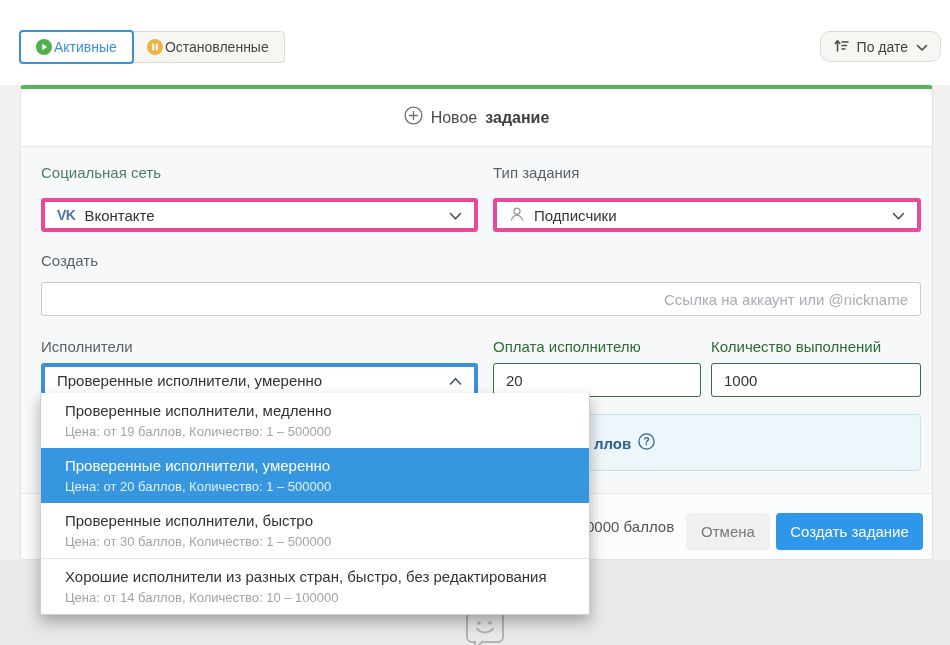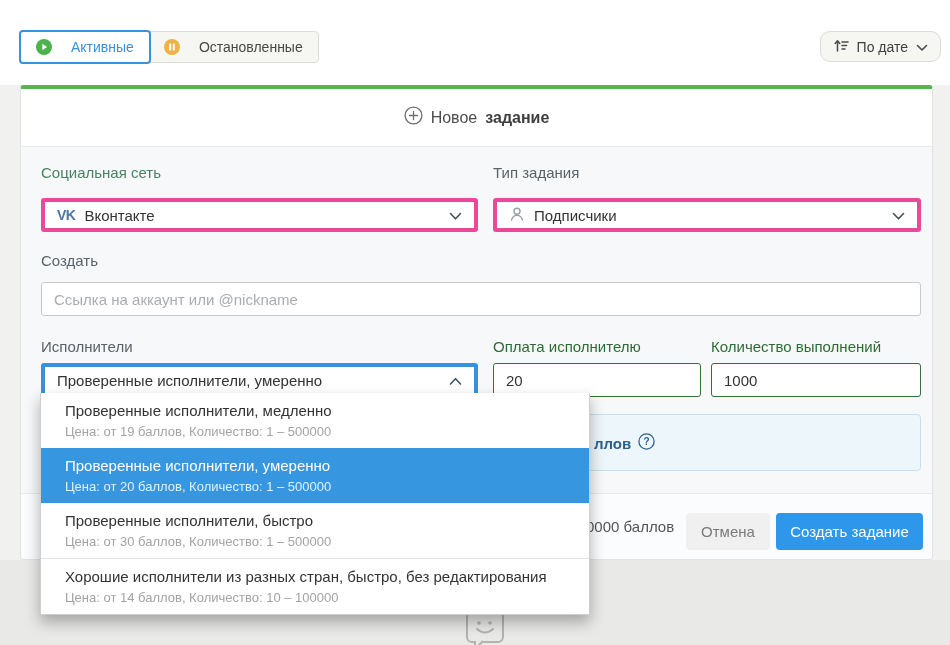--- a/index.html
+++ b/index.html
@@ -7,21 +7,21 @@
   body { font-family:"Liberation Sans", sans-serif; background:#ffffff; overflow:hidden; }
   .page { position:relative; width:950px; height:645px; overflow:hidden; }
 
   .mid-bg { position:absolute; left:0; top:85px; width:950px; height:475px; background:#f1f1ef; }
   .bottom-bg { position:absolute; left:0; top:560px; width:950px; height:85px; background:#e9e9e7; }
 
   
   .topbar { position:absolute; left:0; top:0; width:950px; height:85px; background:#fff; }
   .tabs-group { position:absolute; left:20px; top:31px; display:flex; align-items:stretch;
                 background:#f6f6f3; border:1px solid #dcdcd8; border-radius:4px; height:32px; }
-  .tab { display:flex; align-items:center; gap:19px; padding:0 15px; font-size:14px; color:#474747; cursor:pointer; white-space:nowrap; }
+  .tab { display:flex; align-items:center; gap:2px; padding:0 15px; font-size:14px; color:#474747; cursor:pointer; white-space:nowrap; }
   .tab.active { background:#ffffff; border:2px solid #3a90d9; border-radius:4px; margin:-2px; color:#3a90d9; padding:0 15px; z-index:2; }
   .circle-icon { width:16px; height:16px; display:inline-block; flex:0 0 auto; }
 
   .sort-btn { position:absolute; right:9px; top:31px; height:31px; display:flex; align-items:center; gap:8px;
               padding:0 12px; background:#f6f6f3; border:1px solid #dcdcd8; border-radius:10px;
               font-size:14px; color:#3e3e3e; cursor:pointer; }
 
   
   .card { position:absolute; left:20px; top:85px; width:913px; height:475px; background:#ffffff;
           border:1px solid #e2e2e0; border-top:4px solid #52b656; border-radius:4px; z-index:1; }
@@ -165,21 +165,21 @@
       </span>
       <span>Подписчики</span>
       <span class="chev">
         <svg width="13" height="9" viewBox="0 0 13 9">
             <path d="M1.5 1.5 L6.5 6.8 L11.5 1.5" stroke="#44515c" stroke-width="1.6" fill="none" stroke-linecap="round" stroke-linejoin="round"></path>
           </svg>
       </span>
     </div>
 
     <div class="flabel" style="left:20px; top:163px;">Создать</div>
-    <input class="textinput" style="left: 20px; top: 193px; width: 880px;" placeholder="Ссылка на аккаунт или @nickname">
+    <input class="textinput" style="left: 20px; top: 193px; width: 880px; text-align: right;" placeholder="Ссылка на аккаунт или @nickname">
 
     <div class="flabel" style="left:20px; top:249px;">Исполнители</div>
     <div class="selectbox open" style="left:20px; top:274px; width:437px;">
       <span>Проверенные исполнители, умеренно</span>
       <span class="chev">
         <svg width="13" height="9" viewBox="0 0 13 9">
             <path d="M1.5 7 L6.5 1.7 L11.5 7" stroke="#44515c" stroke-width="1.6" fill="none" stroke-linecap="round" stroke-linejoin="round"></path>
           </svg>
       </span>
     </div>

